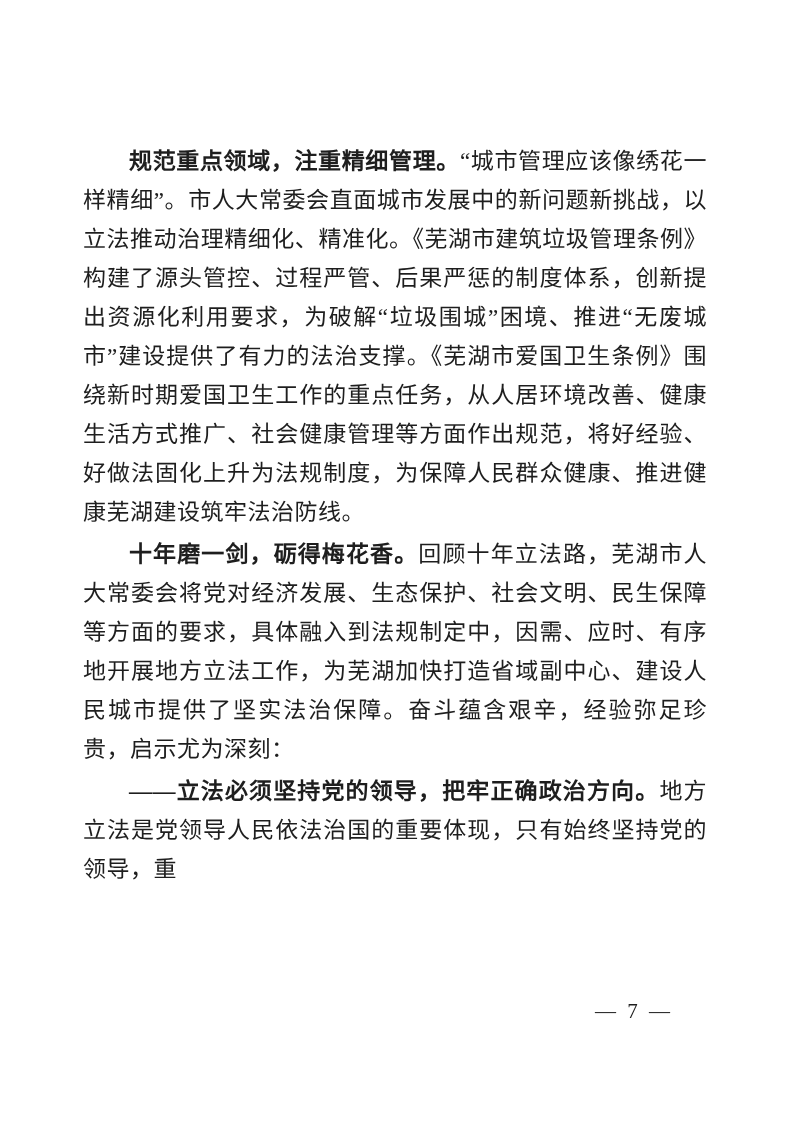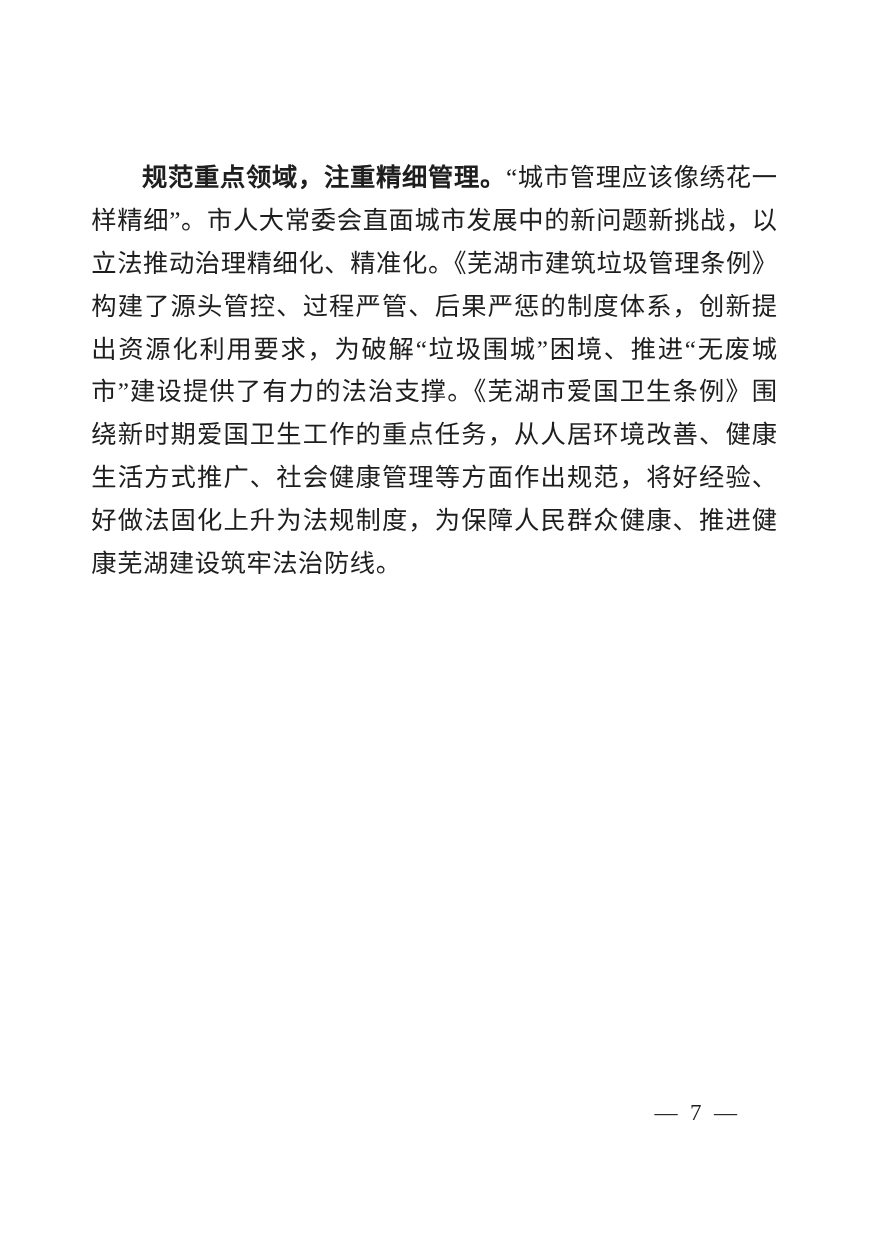--- a/index.html
+++ b/index.html
@@ -51,19 +51,21 @@
 </head>
 <body>
 
 <div class="page">
 
   <div class="text-block">
 
     <p><span class="lead">规范重点领域，注重精细管理。</span><span>“城市管理应该像绣花一样精细”。市人大常委会直面城市发展中的新问题新挑战，以立法推动治理精细化、精准化。《芜湖市建筑垃圾管理条例》构建了源头管控、过程严管、后果严惩的制度体系，创新提出资源化利用要求，为破解“垃圾围城”困境、推进“无废城市”建设提供了有力的法治支撑。《芜湖市爱国卫生条例》围绕新时期爱国卫生工作的重点任务，从人居环境改善、健康生活方式推广、社会健康管理等方面作出规范，将好经验、好做法固化上升为法规制度，为保障人民群众健康、推进健康芜湖建设筑牢法治防线。</span></p>
 
 
+    <p><span class="lead">十年磨一剑，砺得梅花香。</span><span>回顾十年立法路，芜湖市人大常委会将党对经济发展、生态保护、社会文明、民生保障等方面的要求，具体融入到法规制定中，因需、应时、有序地开展地方立法工作，为芜湖加快打造省域副中心、建设人民城市提供了坚实法治保障。奋斗蕴含艰辛，经验弥足珍贵，启示尤为深刻：</span></p>
 
+    <p><span class="lead">——立法必须坚持党的领导，把牢正确政治方向。</span><span>地方立法是党领导人民依法治国的重要体现，只有始终坚持党的领导，重</span></p>
 
   </div>
 
   <div class="page-number">— 7 —</div>
 
 </div>
 
 </body></html>

